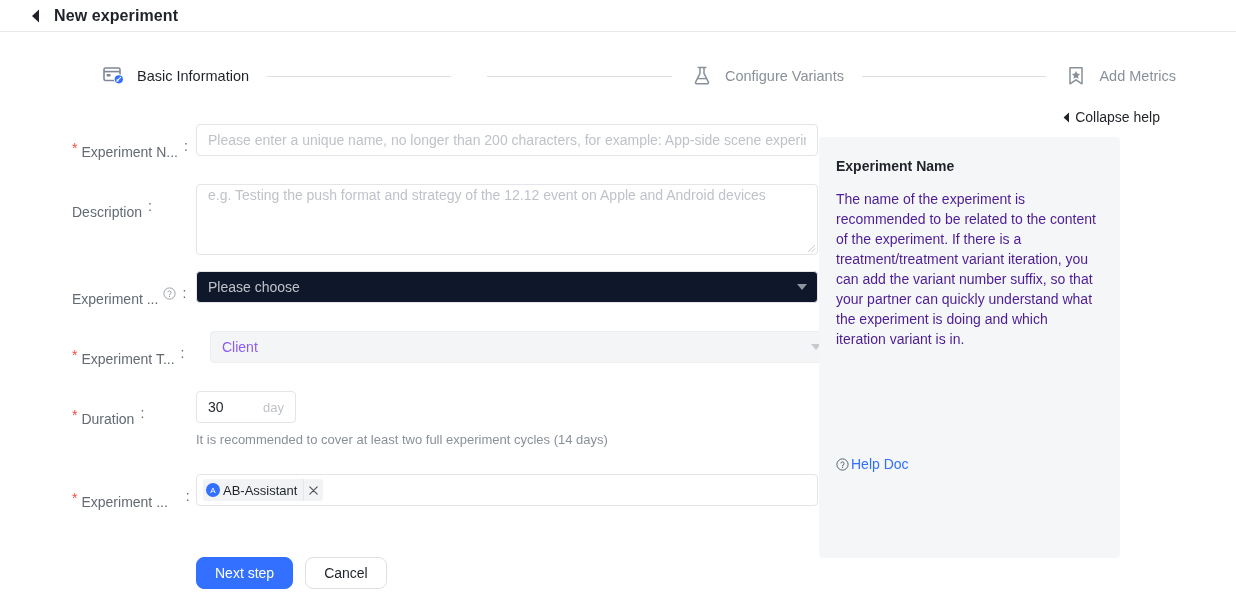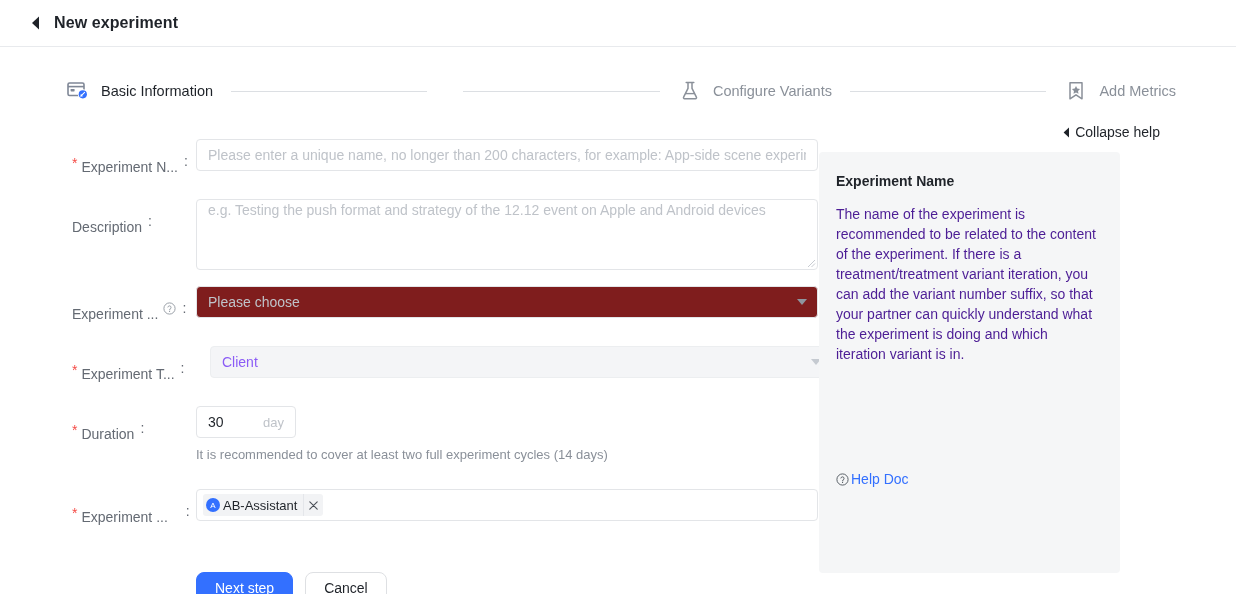--- a/index.html
+++ b/index.html
@@ -8,21 +8,21 @@
     width: 1236px;
     height: 594px;
     background: #ffffff;
     font-family: "Liberation Sans", sans-serif;
     color: #1f2329;
     overflow: hidden;
   }
 
   
   .topbar {
-    height: 47px;
+    height: 32px;
     display: flex;
     align-items: center;
     padding-left: 28px;
     border-bottom: 1px solid #e8eaed;
     background: #fff;
   }
   .back-arrow {
     width: 14px; height: 16px;
     margin-right: 12px;
     display: flex; align-items: center; justify-content: center;
@@ -35,20 +35,21 @@
     color: #1f2329;
     letter-spacing: .1px;
   }
 
   
   .stepper {
     display: flex;
     align-items: center;
     padding: 22px 60px 0 66px;
     height: 66px;
+    margin-left: 36px;
   }
   .step {
     display: flex;
     align-items: center;
     flex: 0 0 auto;
   }
   .step-icon {
     width: 24px; height: 24px;
     display: flex; align-items: center; justify-content: center;
     margin-right: 11px;
@@ -156,21 +157,21 @@
     right: 2px; bottom: 2px;
     width: 10px; height: 10px;
     pointer-events: none;
   }
 
   .select-box {
     width: 622px;
     height: 32px;
     border: 1px solid #e3e5e8;
     border-radius: 4px;
-    background:#7f1d1d;
+    background:#0f172a;
     display:flex;
     align-items:center;
     padding: 0 11px;
     font-size: 14px;
     color:#bfc3c9;
     cursor: pointer;
     position: relative;
   }
   .select-box.disabled {
     background:#f4f5f7;

